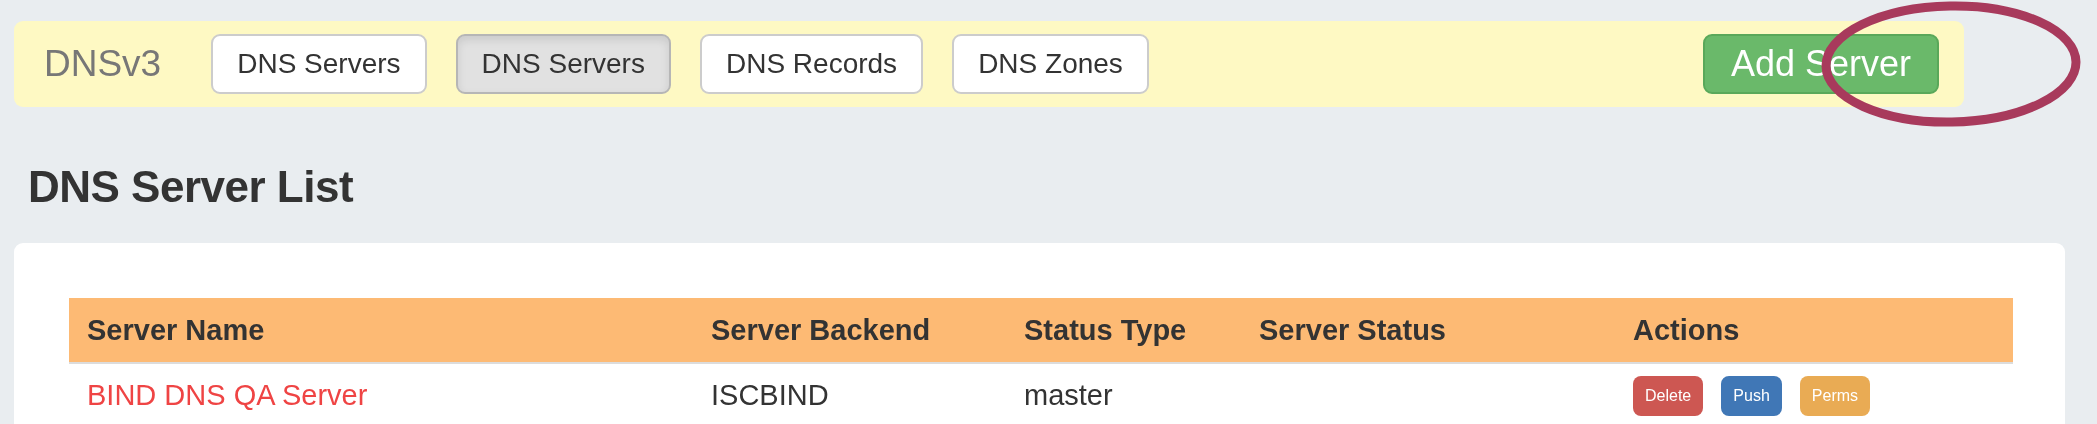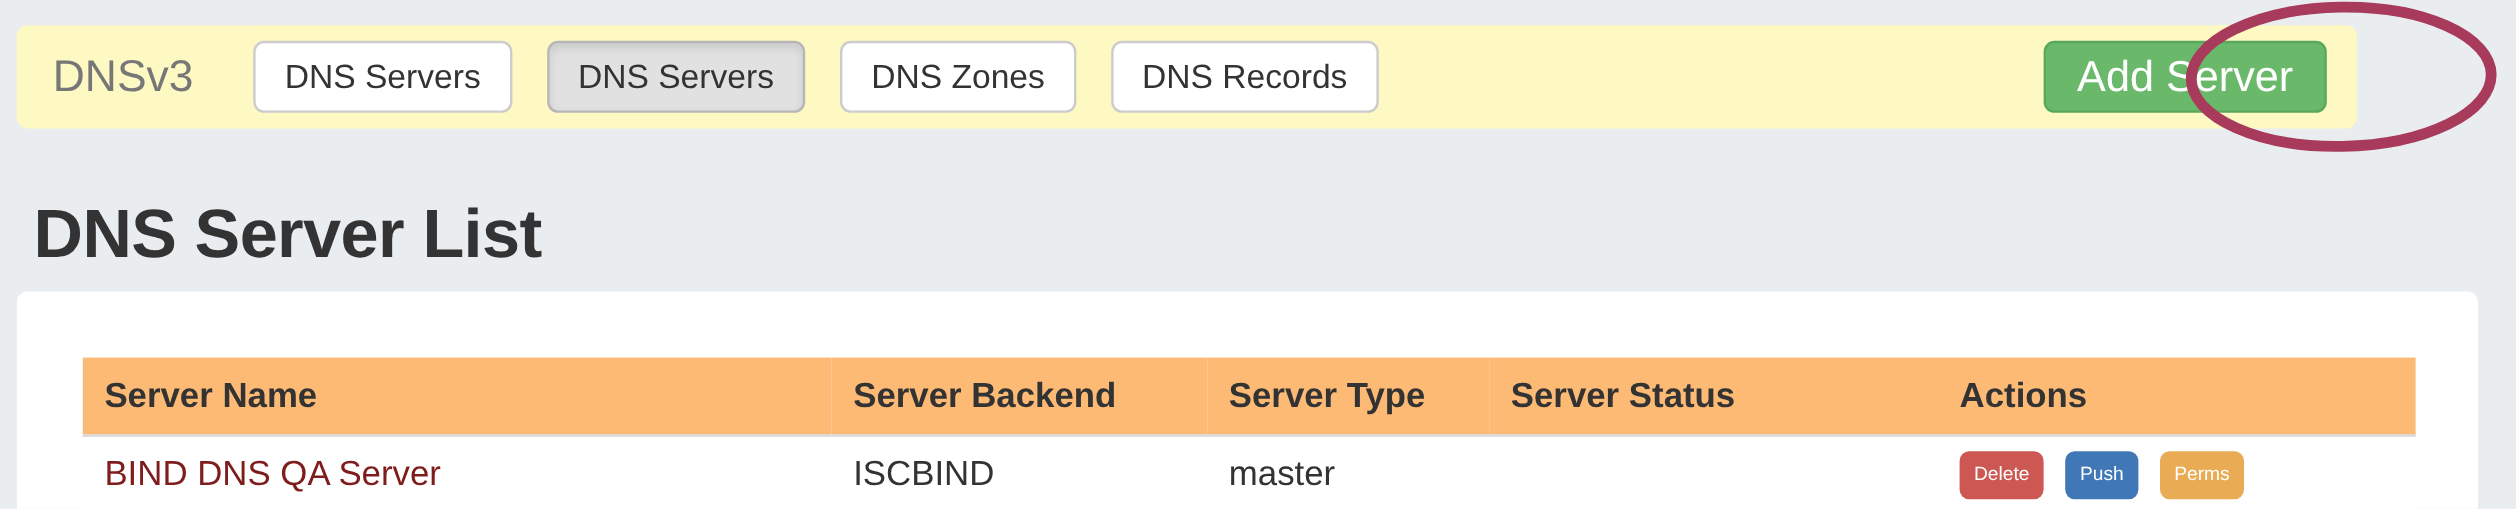--- a/index.html
+++ b/index.html
@@ -65,21 +65,21 @@
     left: 1820px; top: 0px;
     width: 264px; height: 130px;
     pointer-events: none;
     z-index: 10;
   }
 
   
   .page-title {
     position: absolute;
     left: 28px; top: 162px;
-    font-size: 57px;
+    font-size: 44px;
     font-weight: bold;
     color: #333333;
     letter-spacing: -0.5px;
   }
 
   
   .card {
     position: absolute;
     left: 14px; top: 243px;
     width: 2051px; height: 220px;
@@ -114,21 +114,21 @@
   }
   tbody td {
     height: 64px;
     vertical-align: middle;
     padding-left: 18px;
     font-size: 29px;
     color: #333333;
     background: #ffffff;
   }
   .server-link {
-    color: #7f1d1d;
+    color: #ef4444;
     text-decoration: none;
     cursor: pointer;
   }
   .actions-cell { white-space: nowrap; }
   .action-btn {
     display: inline-block;
     font-size: 16px;
     line-height: 38px;
     height: 40px;
     color: #ffffff;
@@ -143,22 +143,22 @@
   .btn-push   { background: #4077b6; }
   .btn-perms  { background: #e9ab54; }
 </style>
 </head>
 <body>
 
 <div class="navbar">
   <span class="brand">DNSv3</span>
   <button class="nav-btn">DNS Servers</button>
   <button class="nav-btn active">DNS Servers</button>
+  <button class="nav-btn">DNS Records</button>
   <button class="nav-btn">DNS Zones</button>
-  <button class="nav-btn">DNS Records</button>
   <button class="add-btn">Add Server</button>
 </div>
 
 <svg class="annotation" viewBox="0 0 264 130">
   <ellipse cx="131" cy="64" rx="125" ry="58" fill="none" stroke="#a83a5c" stroke-width="9" stroke-linecap="round" transform="rotate(-1 131 64)"></ellipse>
 </svg>
 
 <h2 class="page-title">DNS Server List</h2>
 
 <div class="card">
@@ -168,21 +168,21 @@
         <col class="c1">
           <col class="c2">
           <col class="c3">
           <col class="c4">
           <col class="c5">
       </colgroup>
       <thead>
         <tr>
           <th>Server Name</th>
           <th>Server Backend</th>
-          <th>Server Type</th>
+          <th>Status Type</th>
           <th>Server Status</th>
           <th>Actions</th>
         </tr>
       </thead>
       <tbody>
         <tr>
           <td>
             <a class="server-link" href="#">BIND DNS QA Server</a>
           </td>
           <td>ISCBIND</td>

